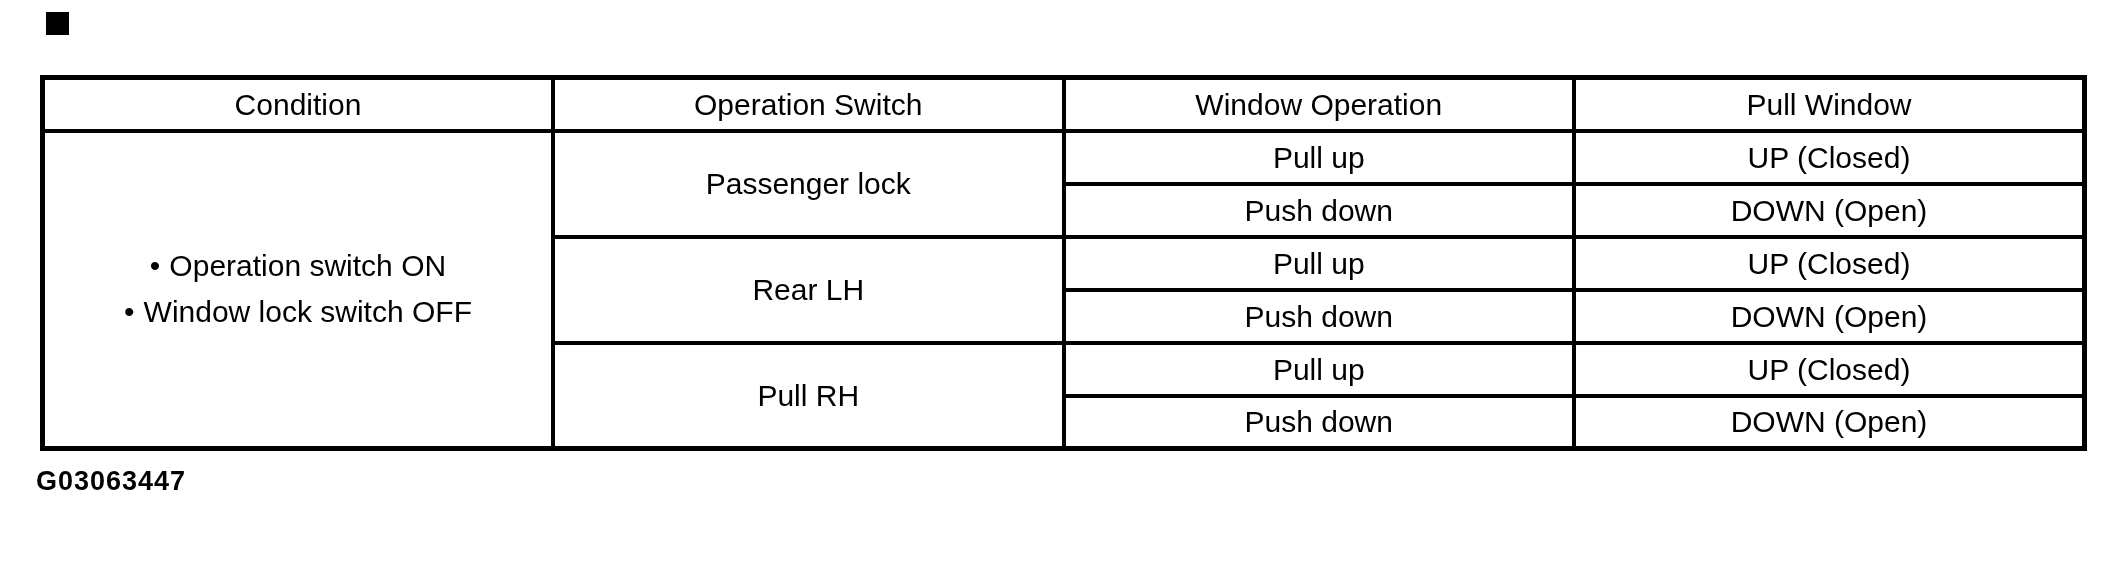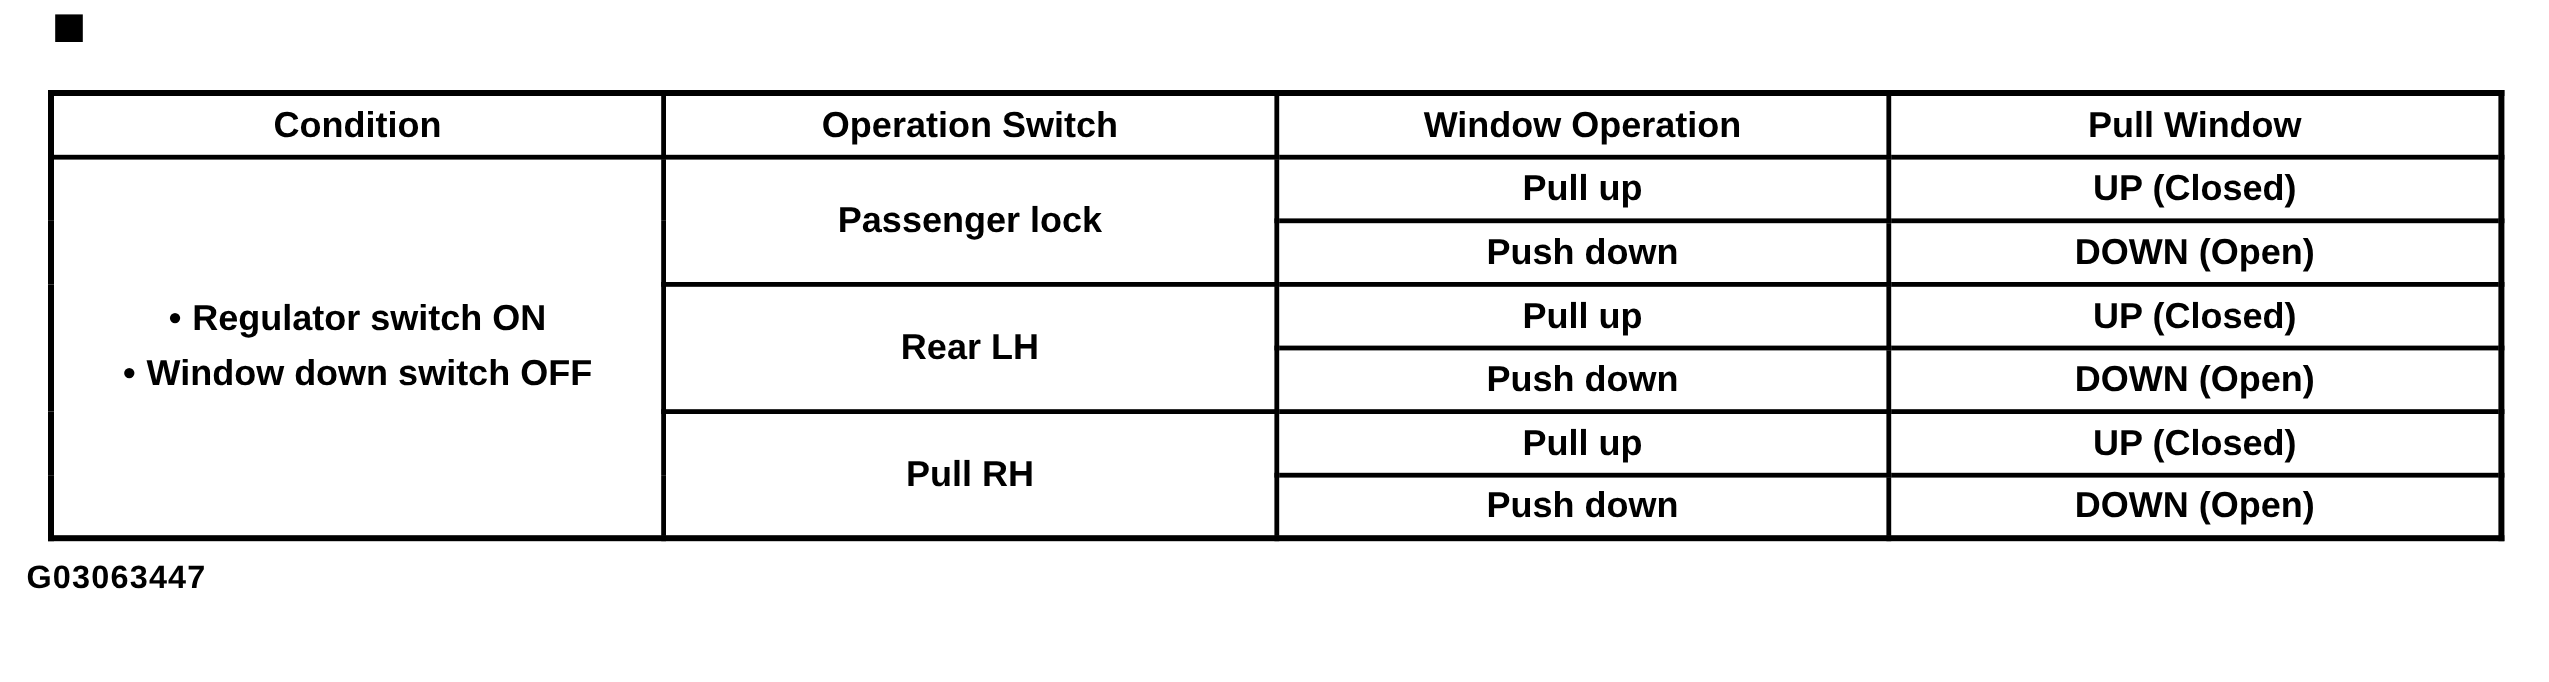--- a/index.html
+++ b/index.html
@@ -35,21 +35,21 @@
     table-layout: fixed;
     border: 5px solid #000000;
   }
 
   table.op-table col { width: 25%; }
 
   table.op-table th,
   table.op-table td {
     border: 4px solid #000000;
     font-size: 30px;
-    font-weight: bold;
+    font-weight: normal;
     text-align: center;
     vertical-align: middle;
     height: 53px;
     padding: 0;
     line-height: 1.1;
     white-space: nowrap;
     overflow: hidden;
   }
 
   td.condition-cell {
@@ -62,21 +62,21 @@
     white-space: nowrap;
   }
 
   .bullet-char {
     display: inline-block;
     margin-right: 9px;
   }
 
   .figure-caption {
     position: absolute;
-    left: 22px;
+    left: 36px;
     top: 466px;
     font-size: 27px;
     font-weight: bold;
     letter-spacing: 1px;
   }
 </style>
 </head>
 <body>
 
 <div class="corner-marker"></div>
@@ -93,24 +93,24 @@
       <tr>
     <th>Condition</th>
     <th>Operation Switch</th>
     <th>Window Operation</th>
     <th>Pull Window</th>
   </tr>
 
   <tr>
     <td class="condition-cell" rowspan="6">
       <div class="bullet-line">
-        <span class="bullet-char">•</span><span>Regulator switch ON</span>
+        <span class="bullet-char">•</span><span>Operation switch ON</span>
       </div>
       <div class="bullet-line">
-        <span class="bullet-char">•</span><span>Window down switch OFF</span>
+        <span class="bullet-char">•</span><span>Window lock switch OFF</span>
       </div>
     </td>
     <td rowspan="2">Passenger lock</td>
     <td>Pull up</td>
     <td>UP (Closed)</td>
   </tr>
   <tr>
     <td>Push down</td>
     <td>DOWN (Open)</td>
   </tr>

